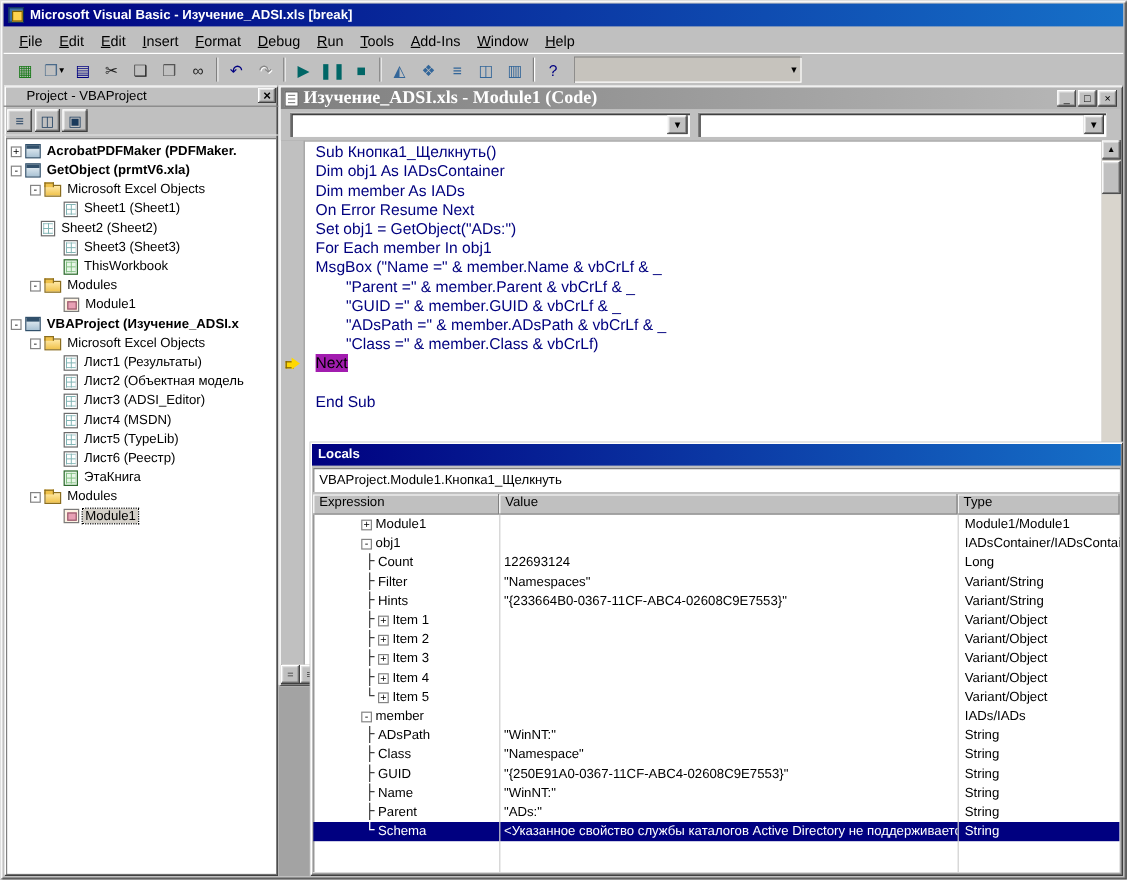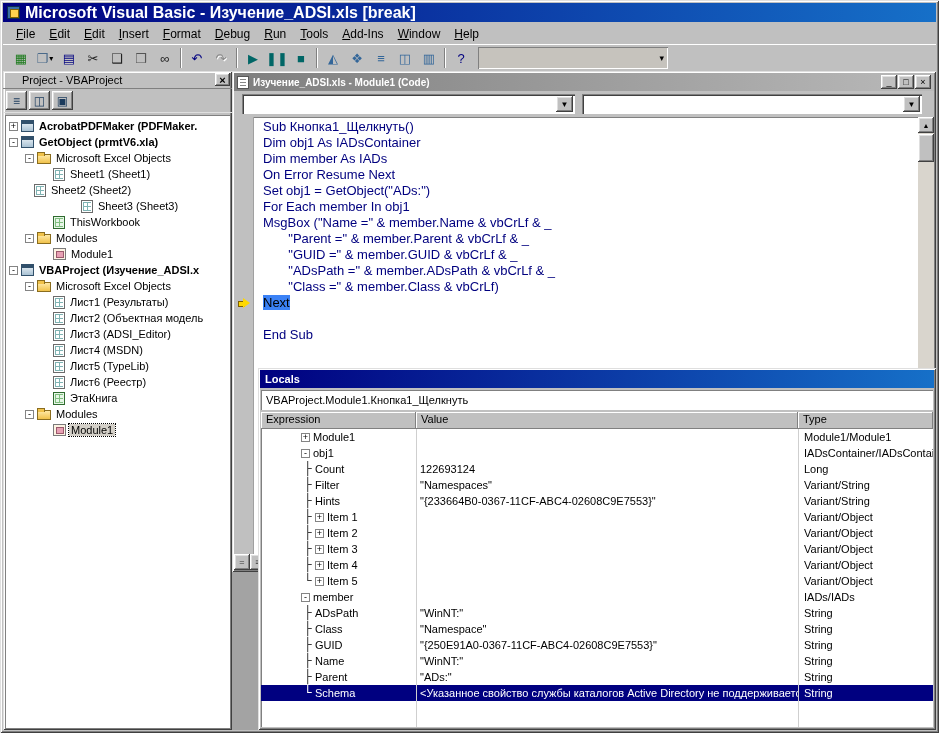--- a/index.html
+++ b/index.html
@@ -4,21 +4,21 @@
 <style>
   *{margin:0;padding:0;box-sizing:border-box;font-family:"Liberation Sans",sans-serif;}
   html,body{width:939px;height:733px;overflow:hidden;background:#c0c0c0;}
   .app{position:relative;width:939px;height:733px;background:#c0c0c0;
     box-shadow:inset 1px 1px #dfdfdf,inset -1px -1px #404040,inset 2px 2px #fff,inset -2px -2px #808080;}
   
   .titlebar{position:absolute;left:3px;top:3px;right:3px;height:19px;
     background:linear-gradient(90deg,#000080,#1670c8);display:flex;align-items:center;gap:5px;padding:0 4px;}
   .app-icon{width:13px;height:13px;background:#3a6ea5;border:1px solid #0c2d52;position:relative;flex:none;}
   .app-icon::after{content:"";position:absolute;left:2px;top:2px;width:7px;height:7px;background:#ffd34d;border:1px solid #806000;}
-  .title-text{color:#fff;font-weight:bold;font-size:16px;white-space:nowrap;}
+  .title-text{color:#fff;font-weight:bold;font-size:11px;white-space:nowrap;}
   
   .menubar{position:absolute;left:3px;top:23px;right:3px;height:21px;display:flex;align-items:center;padding-left:6px;}
   .menu-item{display:inline-block;padding:2px 7px;font-size:12px;color:#000;}
   .menu-item::first-letter{text-decoration:underline;}
   
   .toolbar{position:absolute;left:3px;top:44px;right:3px;height:27px;display:flex;align-items:center;
     padding-left:6px;border-top:1px solid #fff;}
   .tb-btn{width:24px;height:22px;display:flex;align-items:center;justify-content:center;position:relative;flex:none;}
   .tb-glyph{font-size:13px;line-height:1;}
   .tb-btn.disabled .tb-glyph{color:#888;text-shadow:1px 1px #fff;}
@@ -58,37 +58,37 @@
   .ico-workbook{width:12px;height:13px;background:#e7f6e7;border:1px solid #2f6b2f;}
   .ico-workbook::before{content:"";position:absolute;inset:1px;
     background-image:linear-gradient(#7fbf7f 1px,transparent 1px),linear-gradient(90deg,#7fbf7f 1px,transparent 1px);background-size:4px 4px;}
   .ico-module{width:13px;height:12px;background:#fdf3e3;border:1px solid #7a7a7a;}
   .ico-module::before{content:"";position:absolute;left:2px;top:2px;width:6px;height:5px;background:#e8a0b4;border:1px solid #9a5a6c;}
   
   .codewin{position:absolute;left:232px;top:71px;width:704px;height:501px;background:#c0c0c0;z-index:1;
     box-shadow:inset 1px 1px #dfdfdf,inset -1px -1px #404040,inset 2px 2px #fff,inset -2px -2px #808080;}
   .c-caption{position:absolute;left:2px;top:2px;right:2px;height:18px;
     background:linear-gradient(90deg,#7f7f7f,#b9b9b9);display:flex;align-items:center;gap:4px;padding:0 3px;}
-  .c-caption .cap-title{flex:1;color:#fff;font-weight:bold;font-size:10px;white-space:nowrap;}
+  .c-caption .cap-title{flex:1;color:#fff;font-weight:bold;font-size:15px;white-space:nowrap;font-family:Liberation Serif, serif;}
   .doc-icon{width:12px;height:13px;background:#fff;border:1px solid #555;flex:none;position:relative;}
   .doc-icon::before{content:"";position:absolute;left:2px;top:2px;right:2px;height:1px;background:#888;box-shadow:0 3px #888,0 6px #888;}
   .cap-btn{width:16px;height:14px;display:flex;align-items:center;justify-content:center;font-size:9px;line-height:1;color:#000;margin-left:1px;}
   .combo-row{position:absolute;left:2px;top:20px;right:2px;height:26px;background:#c0c0c0;}
   .combo{position:absolute;top:3px;height:20px;background:#fff;box-shadow:inset 1px 1px #808080,inset 2px 2px #404040,inset -1px -1px #fff;display:flex;align-items:center;}
   .combo .txt{flex:1;font-size:12px;padding:0 5px;white-space:nowrap;overflow:hidden;margin-top:43px;}
   .combo .arrow-btn{width:17px;height:16px;margin:2px;display:flex;align-items:center;justify-content:center;font-size:8px;flex:none;}
   .code-area{position:absolute;left:2px;top:46px;right:18px;bottom:18px;background:#fff;box-shadow:inset 1px 1px #808080;overflow:hidden;}
   .code-margin{position:absolute;left:0;top:0;bottom:0;width:20px;background:#c0c0c0;border-right:1px solid #a0a0a0;}
   .stmt-arrow{position:absolute;left:4px;width:13px;height:10px;}
   .stmt-arrow::before{content:"";position:absolute;left:0;top:3px;width:6px;height:4px;background:#ffd800;border:1px solid #806000;border-right:none;}
   .stmt-arrow::after{content:"";position:absolute;left:5px;top:0;width:0;height:0;border-left:7px solid #ffd800;border-top:5px solid transparent;border-bottom:5px solid transparent;}
   .code-text{position:absolute;left:20px;top:0;right:0;bottom:0;padding:2px 0 0 9px;
     font-family:"DejaVu Sans Mono","Liberation Mono",monospace;font-size:13px;line-height:16px;color:#00007f;white-space:pre;}
   .code-line{height:16px;}
-  .code-line .cur{background:#3b82f6;color:#000;text-align:right;}
+  .code-line .cur{background:#a21caf;color:#000;text-align:right;}
   .vscroll{position:absolute;top:46px;right:2px;width:16px;bottom:18px;background:#d9d5cd;}
   .sc-btn{width:16px;height:16px;display:flex;align-items:center;justify-content:center;font-size:7px;color:#000;}
   .v-thumb{position:absolute;left:0;top:17px;width:16px;height:28px;}
   .sc-down{position:absolute;bottom:0;left:0;}
   .hscroll{position:absolute;left:2px;right:18px;bottom:2px;height:16px;background:#d9d5cd;display:flex;}
   .view-btn{width:16px;height:16px;display:flex;align-items:center;justify-content:center;font-size:9px;color:#333;flex:none;}
   .h-thumb{width:60px;height:16px;flex:none;margin-left:1px;}
   
   .localswin{position:absolute;left:258px;top:368px;width:678px;height:362px;background:#c0c0c0;z-index:5;
     box-shadow:inset 1px 1px #dfdfdf,inset -1px -1px #404040,inset 2px 2px #fff,inset -2px -2px #808080;}
@@ -279,21 +279,21 @@
         <div class="tree-item" style="padding-left: 36px;">
           <span class="expspace"></span>
           <span class="ico ico-sheet"></span>
           <span class="tree-label">Sheet1 (Sheet1)</span>
         </div>
         <div class="tree-item" style="padding-left: 17px;">
           <span class="expspace"></span>
           <span class="ico ico-sheet"></span>
           <span class="tree-label">Sheet2 (Sheet2)</span>
         </div>
-        <div class="tree-item" style="padding-left: 36px; margin-left: 28px;">
+        <div class="tree-item" style="padding-left: 36px;">
           <span class="expspace"></span>
           <span class="ico ico-sheet"></span>
           <span class="tree-label">Sheet3 (Sheet3)</span>
         </div>
         <div class="tree-item" style="padding-left: 36px;">
           <span class="expspace"></span>
           <span class="ico ico-workbook"></span>
           <span class="tree-label">ThisWorkbook</span>
         </div>
         <div class="tree-item" style="padding-left: 20px;">

